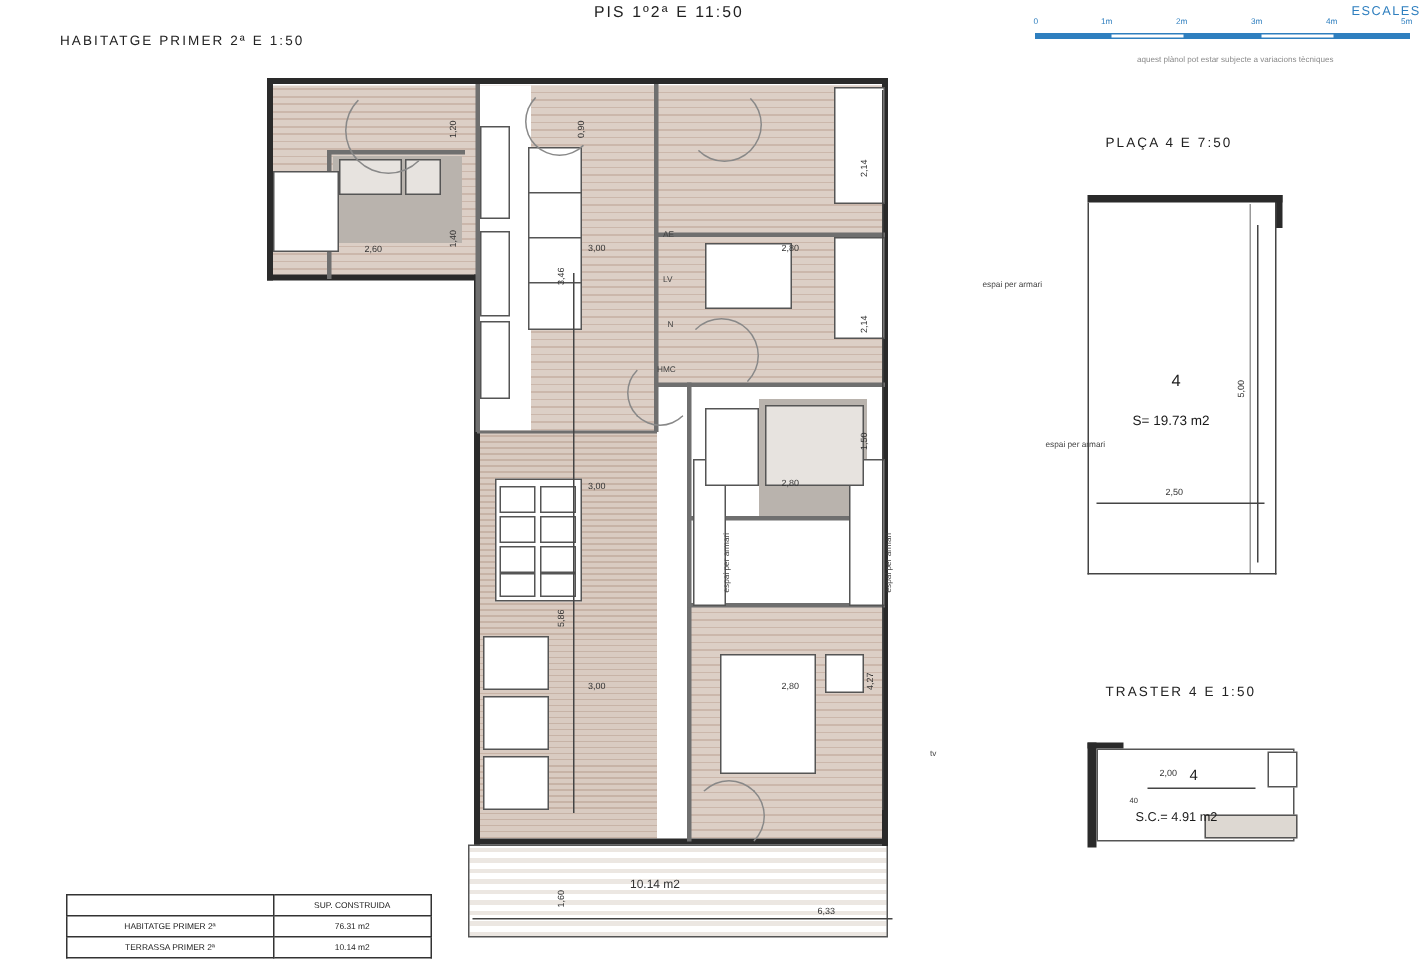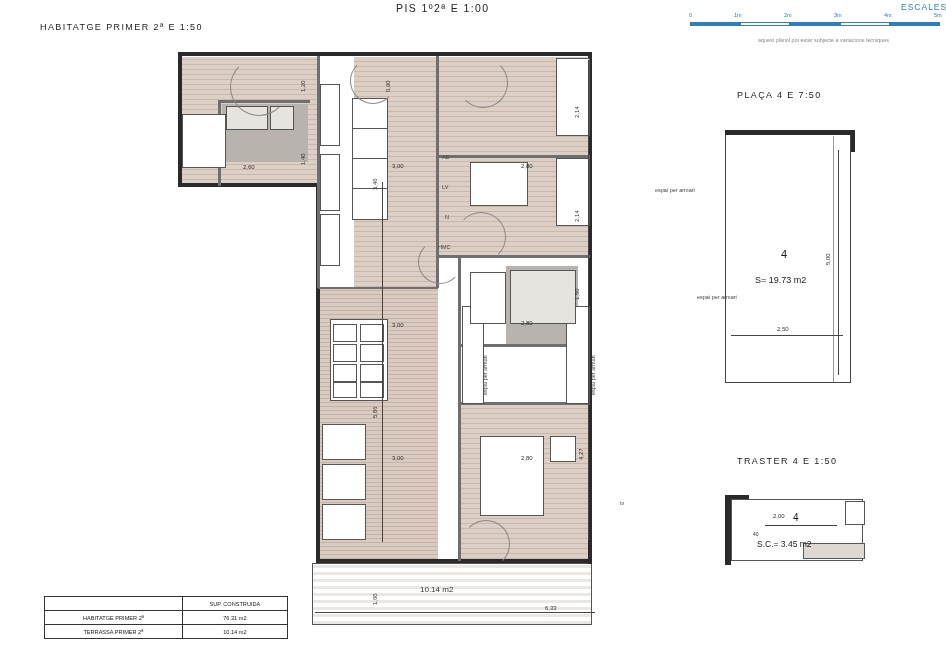--- a/index.html
+++ b/index.html
@@ -28,21 +28,21 @@
   .dimline{position:absolute;background:#444;height:0.7px;}
   .dimlineV{position:absolute;background:#444;width:0.7px;}
   table.legend{position:absolute;border-collapse:collapse;font-size:5.6px;}
   table.legend td{border:0.7px solid #333;padding:2px 3px;height:9px;}
   .scalebar-seg{position:absolute;height:4px;}
   .curve{position:absolute;border:0.7px solid #666;border-radius:50%;}
 </style>
 </head>
 <body>
 
-<div class="t ttl" style="left:396px;top:2px;">PIS 1º2ª  E 1:00</div>
+<div class="t ttl" style="left:396px;top:2px;">PIS 1º2ª  E 11:50</div>
 <div class="t ttl" style="left:40px;top:22px;font-size:9px;">HABITATGE PRIMER 2ª  E 1:50</div>
 <div class="t ttl" style="left:737px;top:90px;font-size:9px;">PLAÇA 4  E 7:50</div>
 <div class="t ttl" style="left:737px;top:456px;font-size:9px;">TRASTER 4  E 1:50</div>
 <div class="t" style="left:901px;top:2px;font-size:8.5px;color:#2f7fbf;letter-spacing:1px;">ESCALES</div>
 <div class="t xs" style="left:758px;top:37px;color:#8a8a8a;font-size:5.4px;">aquest plànol pot estar subjecte a variacions tècniques</div>
 
 <div style="position:absolute;left:690px;top:22px;width:250px;height:12px;">
   <div class="scalebar-seg" style="left:0px;top:0px;width:50px;background:#2f7fbf;"></div>
   <div class="scalebar-seg" style="left:50px;top:0px;width:50px;background:#ffffff;border:0.7px solid #2f7fbf;box-sizing:border-box;"></div>
   <div class="scalebar-seg" style="left:100px;top:0px;width:50px;background:#2f7fbf;"></div>
@@ -188,21 +188,21 @@
 
 <div style="position:absolute;left:725px;top:495px;width:145px;height:80px;">
   <div class="wall" style="left:0px;top:0px;width:6px;height:70px;"></div>
   <div class="wall" style="left:0px;top:0px;width:24px;height:4px;"></div>
   <div style="position:absolute;left:6px;top:4px;width:132px;height:62px;border:0.8px solid #555;box-sizing:border-box;"></div>
   <div class="box" style="left:120px;top:6px;width:18px;height:22px;"></div>
   <div class="box" style="left:78px;top:48px;width:60px;height:14px;background:#ddd8d2;"></div>
   <div class="t" style="left:68px;top:17px;font-size:10px;">4</div>
   <div class="t dim" style="left:48px;top:18px;">2,00</div>
   <div class="t dim" style="left:28px;top:36px;font-size:5px;">40</div>
-  <div class="t" style="left:32px;top:44px;font-size:8.5px;">S.C.= 3.45 m2</div>
+  <div class="t" style="left:32px;top:44px;font-size:8.5px;">S.C.= 4.91 m2</div>
   <div class="dimline" style="left:40px;top:30px;width:72px;"></div>
 </div>
 
 <table class="legend" style="left:44px;top:596px;width:244px;">
   <tbody>
       <tr>
     <td style="width:140px;"></td>
     <td style="width:104px;text-align:center;">SUP. CONSTRUIDA</td>
   </tr>
   <tr>

